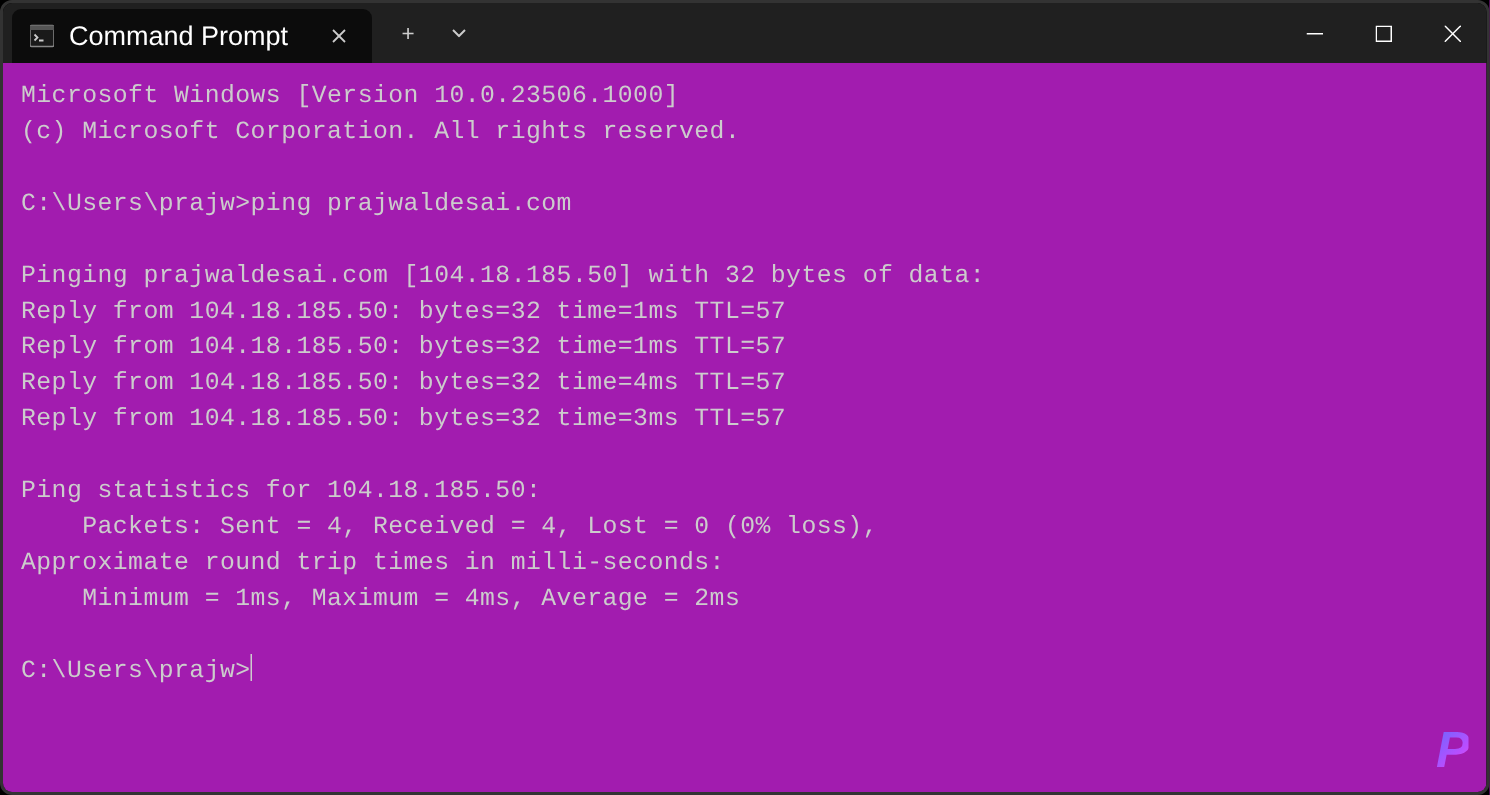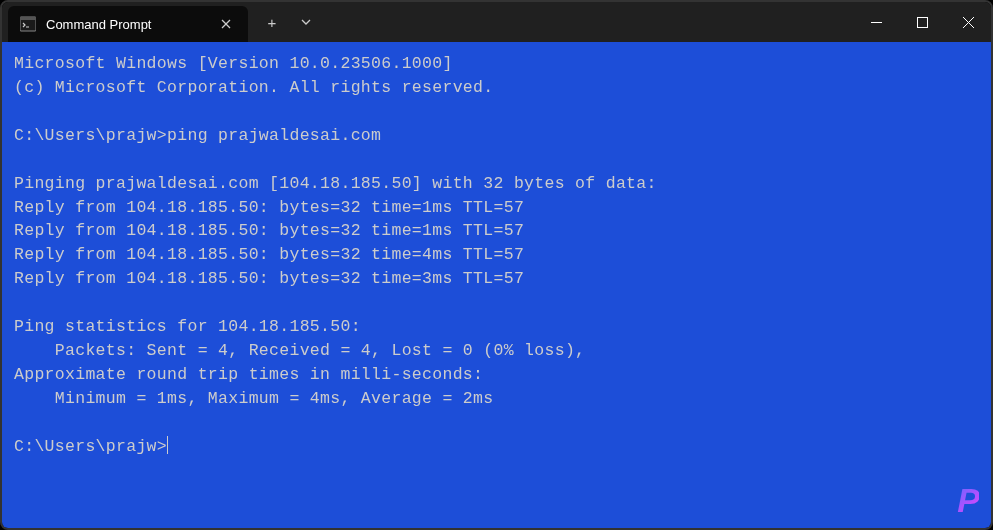--- a/index.html
+++ b/index.html
@@ -39,21 +39,21 @@
     .tab-icon {
       width: 16px;
       height: 16px;
       display: flex;
       align-items: center;
       justify-content: center;
     }
     .tab-title {
       color: #fff;
       font-family: 'Segoe UI', sans-serif;
-      font-size: 13px;
+      font-size: 18px;
       flex: 1;
     }
     .tab-close {
       color: #ccc;
       width: 20px;
       height: 20px;
       display: flex;
       align-items: center;
       justify-content: center;
       border-radius: 3px;
@@ -83,21 +83,21 @@
       align-items: stretch;
     }
     .win-btn {
       width: 46px;
       display: flex;
       align-items: center;
       justify-content: center;
       color: #fff;
     }
     .terminal-content {
-      background: #1d4ed8;
+      background: #a21caf;
       padding: 10px 12px;
       color: #cccccc;
       font-size: 16.5px;
       line-height: 1.45;
       height: calc(100% - 40px);
       white-space: pre;
       font-weight: 500;
       letter-spacing: 0.3px;
     }
     .terminal-line {

